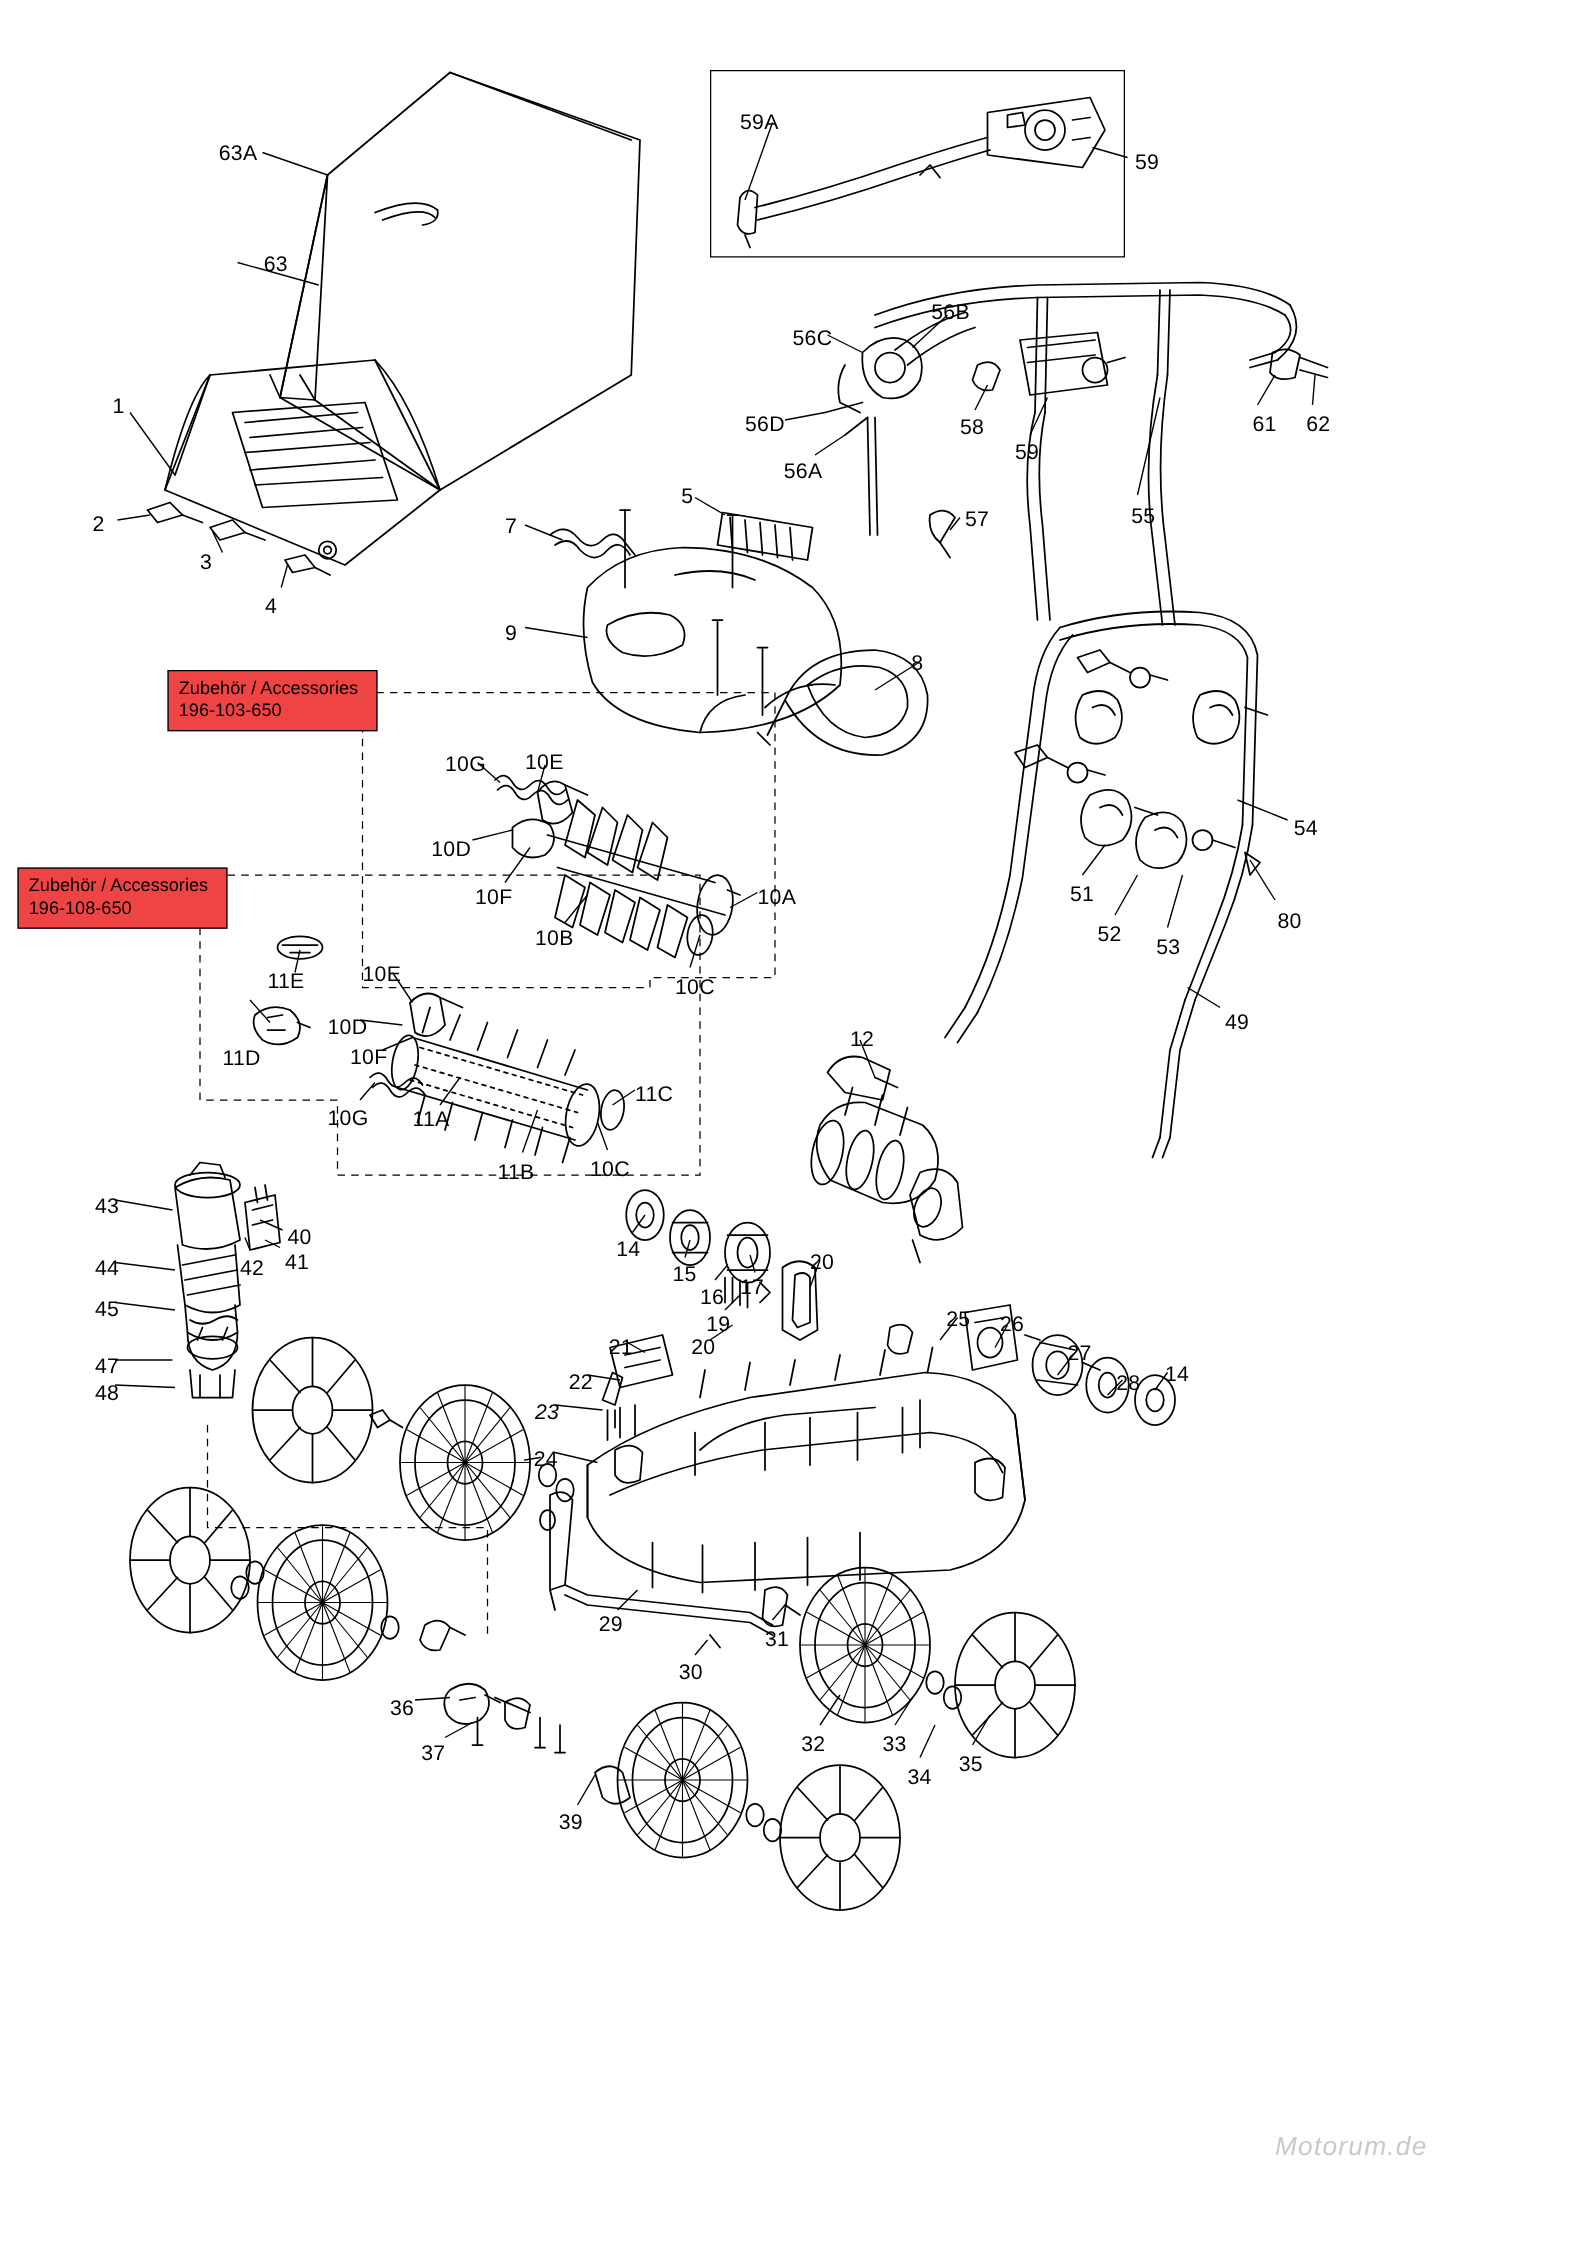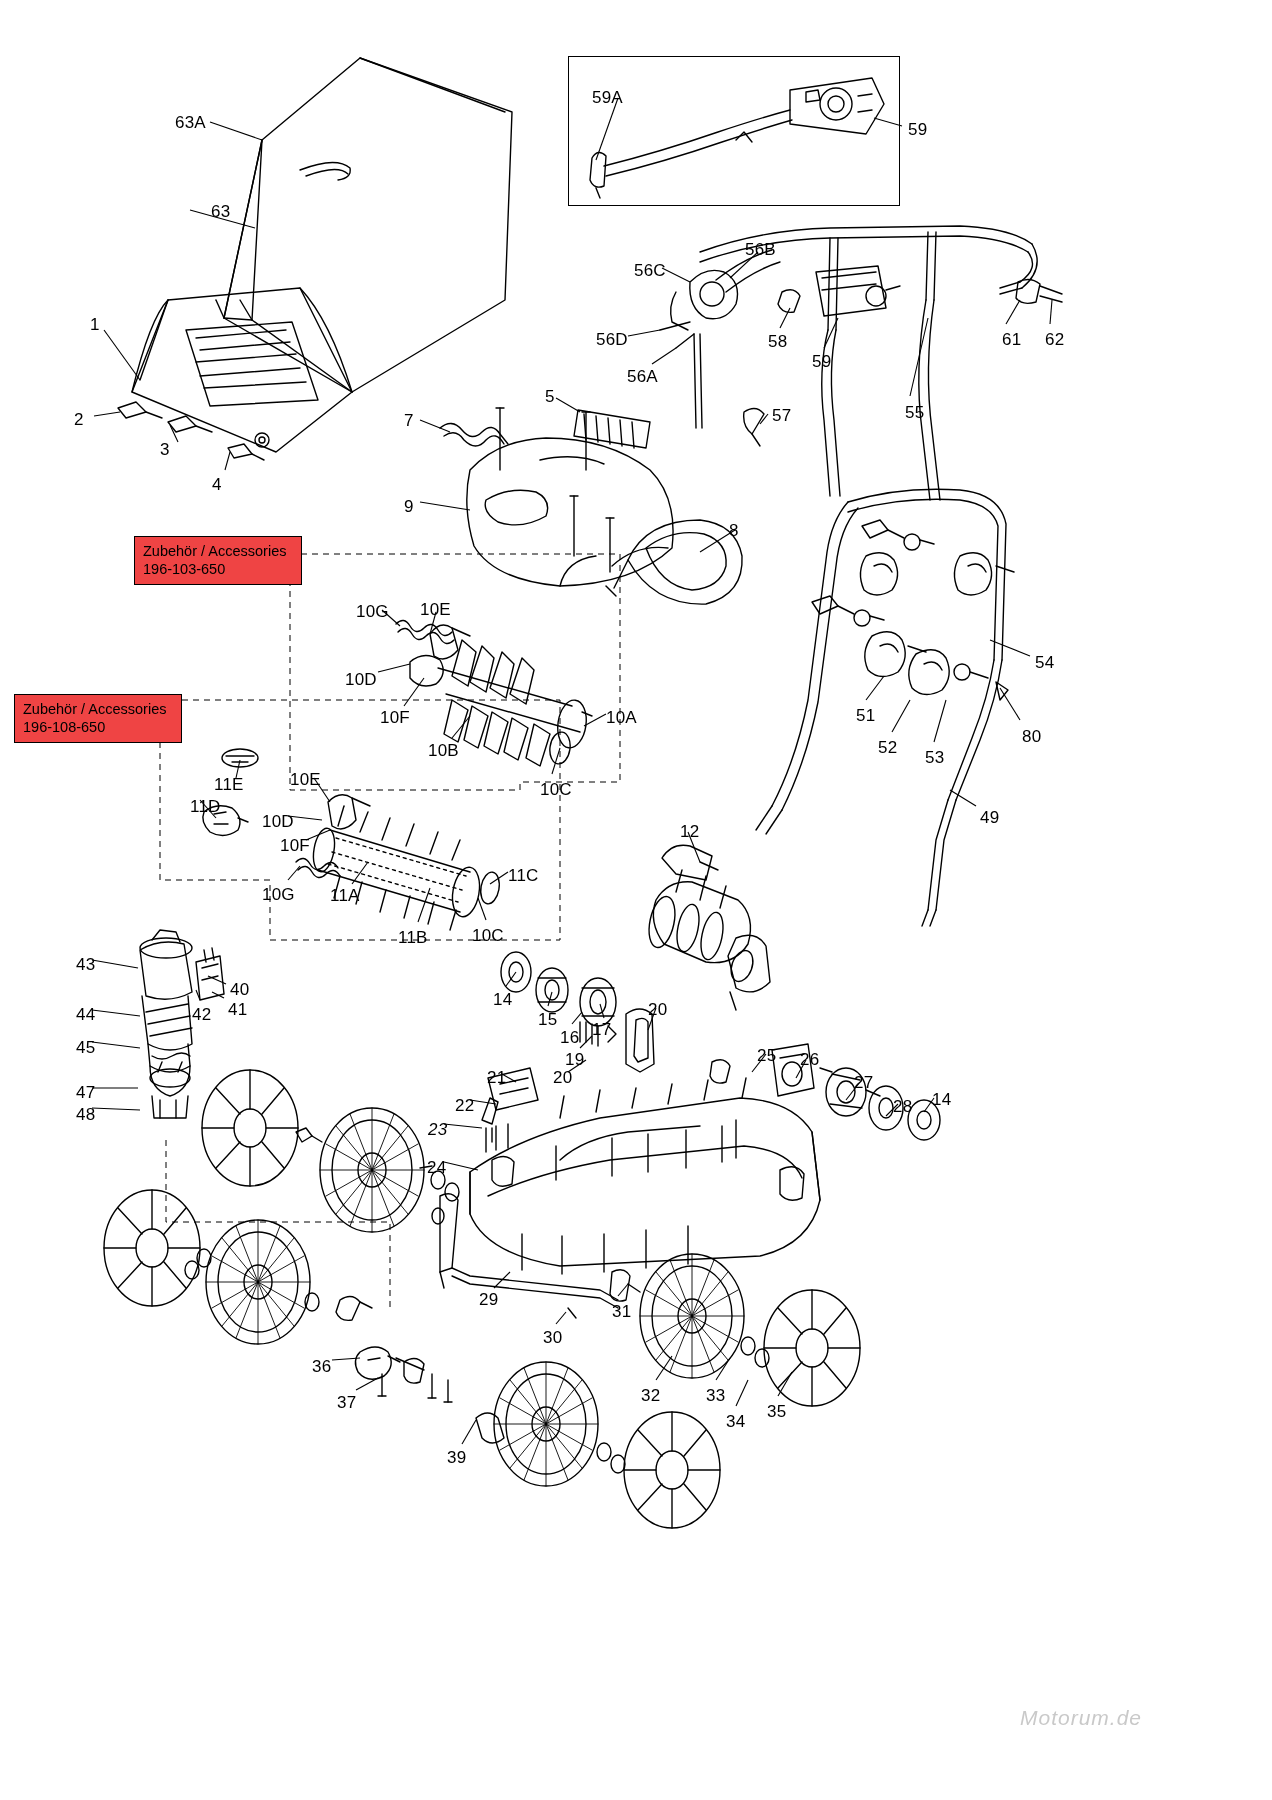--- a/index.html
+++ b/index.html
@@ -702,21 +702,21 @@
       <div class="callout" style="left: 1022px; top: 727px;">80</div>
       <div class="callout" style="left: 980px; top: 808px;">49</div>
       <div class="callout" style="left: 356px; top: 602px;">10G</div>
       <div class="callout" style="left: 420px; top: 600px;">10E</div>
       <div class="callout" style="left: 345px; top: 670px;">10D</div>
       <div class="callout" style="left: 380px; top: 708px;">10F</div>
       <div class="callout" style="left: 428px; top: 741px;">10B</div>
       <div class="callout" style="left: 606px; top: 708px;">10A</div>
       <div class="callout" style="left: 540px; top: 780px;">10C</div>
       <div class="callout" style="left: 214px; top: 775px;">11E</div>
-      <div class="callout" style="left: 178px; top: 797px; margin-left: 12px;">11D</div>
+      <div class="callout" style="left: 178px; top: 837px;">11D</div>
       <div class="callout" style="left: 290px; top: 770px;">10E</div>
       <div class="callout" style="left: 262px; top: 812px;">10D</div>
       <div class="callout" style="left: 280px; top: 836px;">10F</div>
       <div class="callout" style="left: 262px; top: 885px;">10G</div>
       <div class="callout" style="left: 330px; top: 886px;">11A</div>
       <div class="callout" style="left: 398px; top: 928px;">11B</div>
       <div class="callout" style="left: 508px; top: 866px;">11C</div>
       <div class="callout" style="left: 472px; top: 926px;">10C</div>
       <div class="callout" style="left: 680px; top: 822px;">12</div>
       <div class="callout" style="left: 493px; top: 990px;">14</div>

